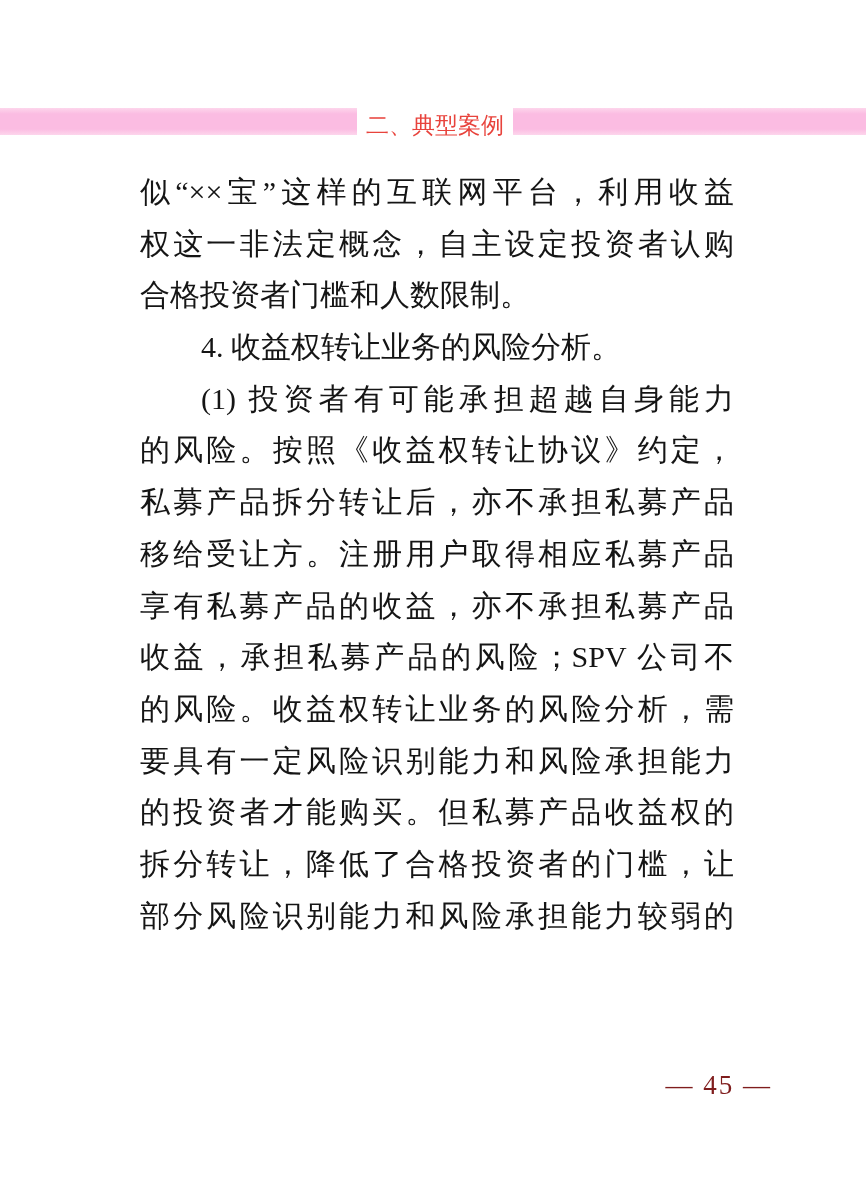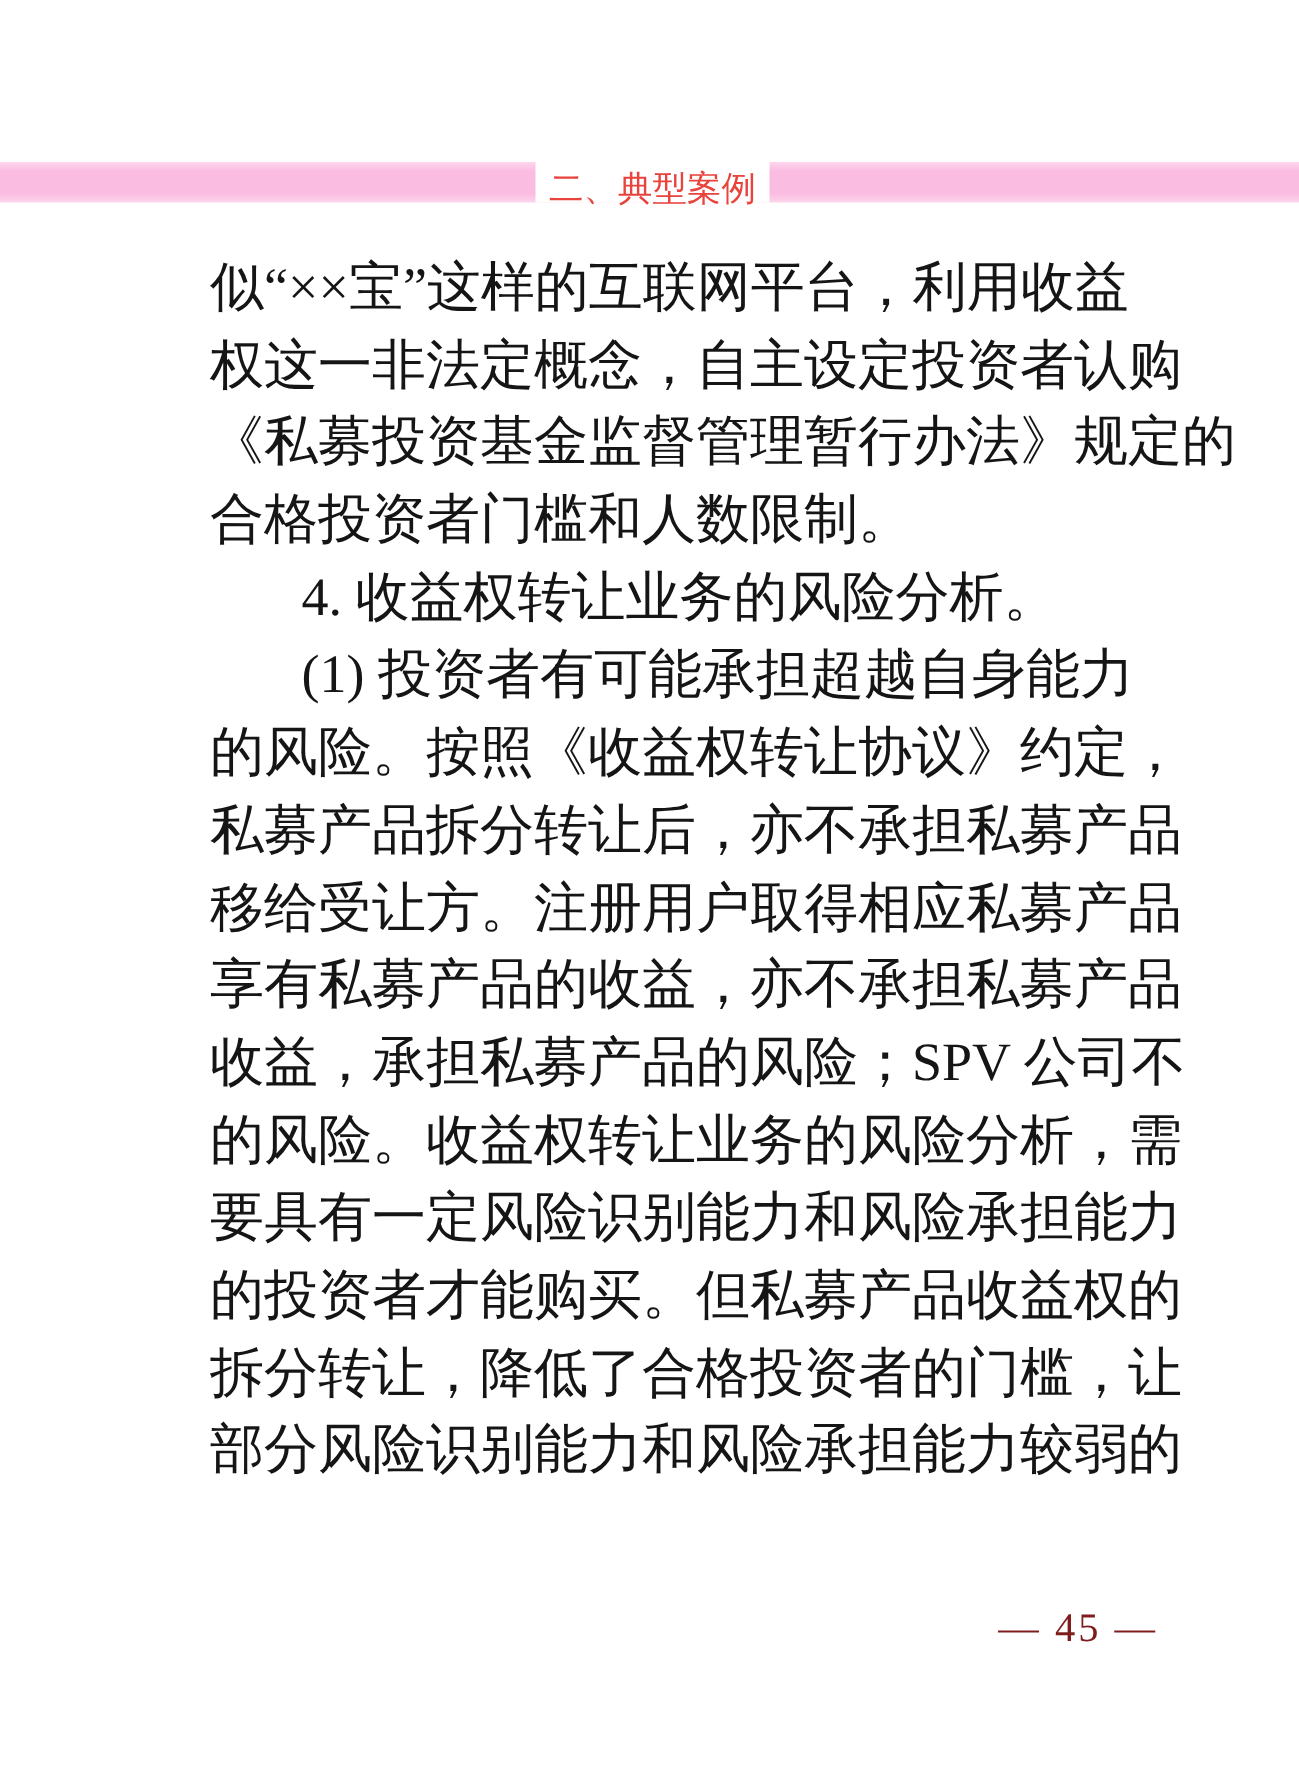--- a/index.html
+++ b/index.html
@@ -39,21 +39,21 @@
   }
 
   
   .page-text {
     position: absolute;
     left: 140px; top: 166px;
     width: 594px;
     color: #151515;
   }
   .line {
-    font-size: 36px;
+    font-size: 30px;
     height: 51.7px;
     line-height: 51.7px;
     text-align: justify;
     text-align-last: justify;
     text-justify: inter-character;
     white-space: nowrap;
     overflow: visible;
   }
   .line--left {
     text-align: left;
@@ -78,21 +78,20 @@
 </head>
 <body>
 
 <div class="header-band"></div>
 <div class="header-gap"></div>
 <div class="header-title">二、典型案例</div>
 
 <div class="page-text">
   <div class="line">似“××宝”这样的互联网平台，利用收益</div>
   <div class="line">权这一非法定概念，自主设定投资者认购</div>
-  <div class="line">《私募投资基金监督管理暂行办法》规定的</div>
   <div class="line line--left">合格投资者门槛和人数限制。</div>
   <div class="line line--left line--indent">4. 收益权转让业务的风险分析。</div>
   <div class="line line--indent">(1) 投资者有可能承担超越自身能力</div>
   <div class="line">的风险。按照《收益权转让协议》约定，</div>
   <div class="line">私募产品拆分转让后，亦不承担私募产品</div>
   <div class="line">移给受让方。注册用户取得相应私募产品</div>
   <div class="line">享有私募产品的收益，亦不承担私募产品</div>
   <div class="line">收益，承担私募产品的风险；SPV 公司不</div>
   <div class="line">的风险。收益权转让业务的风险分析，需</div>
   <div class="line">要具有一定风险识别能力和风险承担能力</div>

